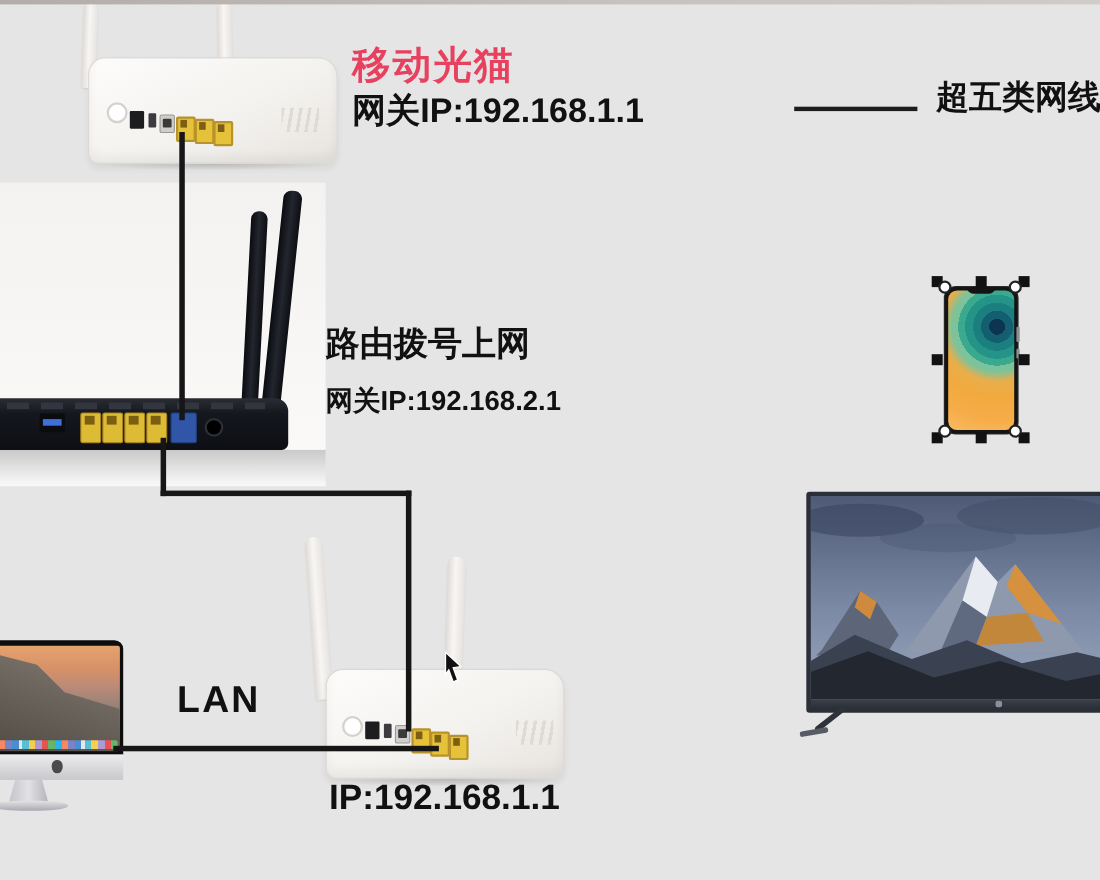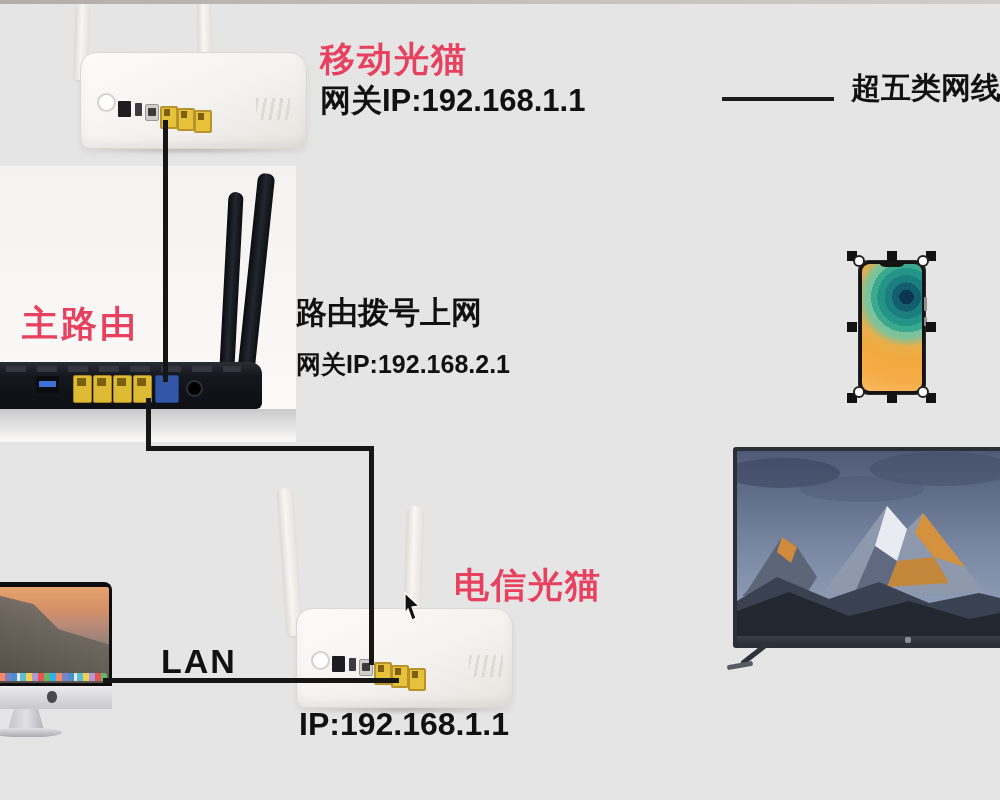--- a/index.html
+++ b/index.html
@@ -103,21 +103,20 @@
 
   <div id="legend-line"></div>
   <div class="txt" id="legend-label">超五类网线</div>
 
   <div class="cable" style="left:163px;top:120px;width:5px;height:262px;"></div>
 
   <div id="router-photo">
     <div class="blade" style="left:224px;top:26px;width:15px;height:178px;transform:rotate(3deg);"></div>
     <div class="blade" style="left:248px;top:7px;width:17px;height:197px;transform:rotate(6deg);"></div>
   </div>
-  <div class="txt pink" style="left:22px;top:300px;font-size:36px;letter-spacing:3px;z-index:5;">主路由</div>
   <div id="router-body">
     <div id="router-vents"></div>
     <div style="position:absolute;left:44px;top:14px;width:23px;height:17px;background:#0a0c10;border-radius:2px;">
       <div style="position:absolute;left:3px;top:5px;width:17px;height:6px;background:#3f6fd8;"></div>
     </div>
     <div class="rport-y" style="left:81px;"></div>
     <div class="rport-y" style="left:101px;"></div>
     <div class="rport-y" style="left:121px;"></div>
     <div class="rport-y" style="left:141px;"></div>
     <div style="position:absolute;left:163px;top:13px;width:22px;height:26px;background:#3156a8;border:1px solid #20407e;border-radius:2px;"></div>
@@ -139,29 +138,28 @@
       <div class="gland" style="left:14px;top:42px;"></div>
       <div class="port-dark" style="left:35px;top:47px;width:13px;height:16px;"></div>
       <div class="port-usb" style="left:52px;top:49px;width:7px;height:13px;"></div>
       <div class="port-phone" style="left:62px;top:50px;width:12px;height:15px;"></div>
       <div class="port-yellow" style="left:77px;top:53px;width:14px;height:19px;"></div>
       <div class="port-yellow" style="left:94px;top:56px;width:14px;height:19px;"></div>
       <div class="port-yellow" style="left:111px;top:59px;width:14px;height:19px;"></div>
       <div class="vents" style="left:172px;top:46px;"></div>
     </div>
   </div>
-  <div class="txt pink" style="left:454px;top:562px;font-size:35px;letter-spacing:2px;z-index:5;">电信光猫</div>
   <div class="txt" style="left:299px;top:706px;font-size:32px;z-index:7;text-align:center;">IP:192.168.1.1</div>
 
   <svg id="cursor" width="22" height="32" viewBox="0 0 22 32">
     <path d="M2,1 L16,14 L9,15 L13,26 L9,28 L5,17 L2,21 Z" fill="#111" stroke="#fff" stroke-width="1.2"></path>
   </svg>
 
   <div class="cable" style="left:103px;top:678px;width:296px;height:5px;"></div>
-  <div class="txt" style="left:161px;top:617px;font-size:34px;letter-spacing:2px;margin-top:25px;">LAN</div>
+  <div class="txt" style="left:161px;top:617px;font-size:34px;letter-spacing:2px;">LAN</div>
 
   <div id="imac">
     <div id="imac-screen">
       <div id="imac-wall">
         <div class="rock1"></div>
         <div class="rock2"></div>
         <div id="imac-dock"></div>
       </div>
     </div>
     <div id="imac-chin"></div>

